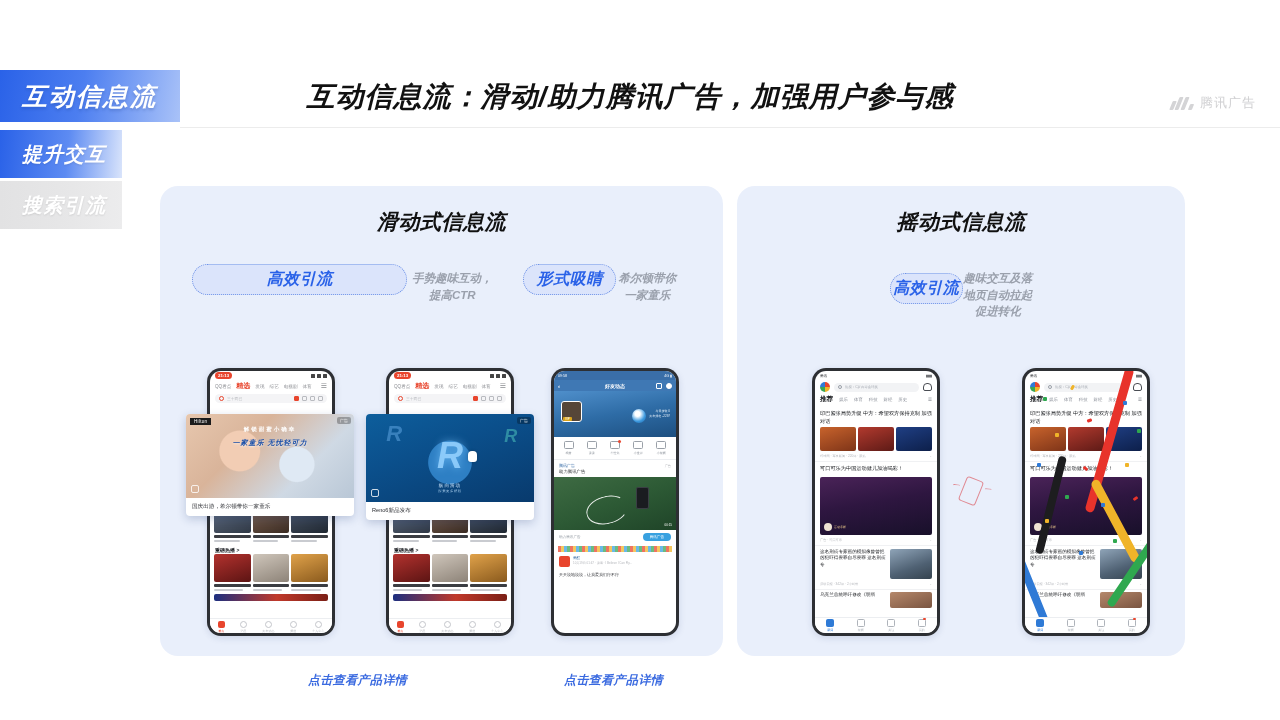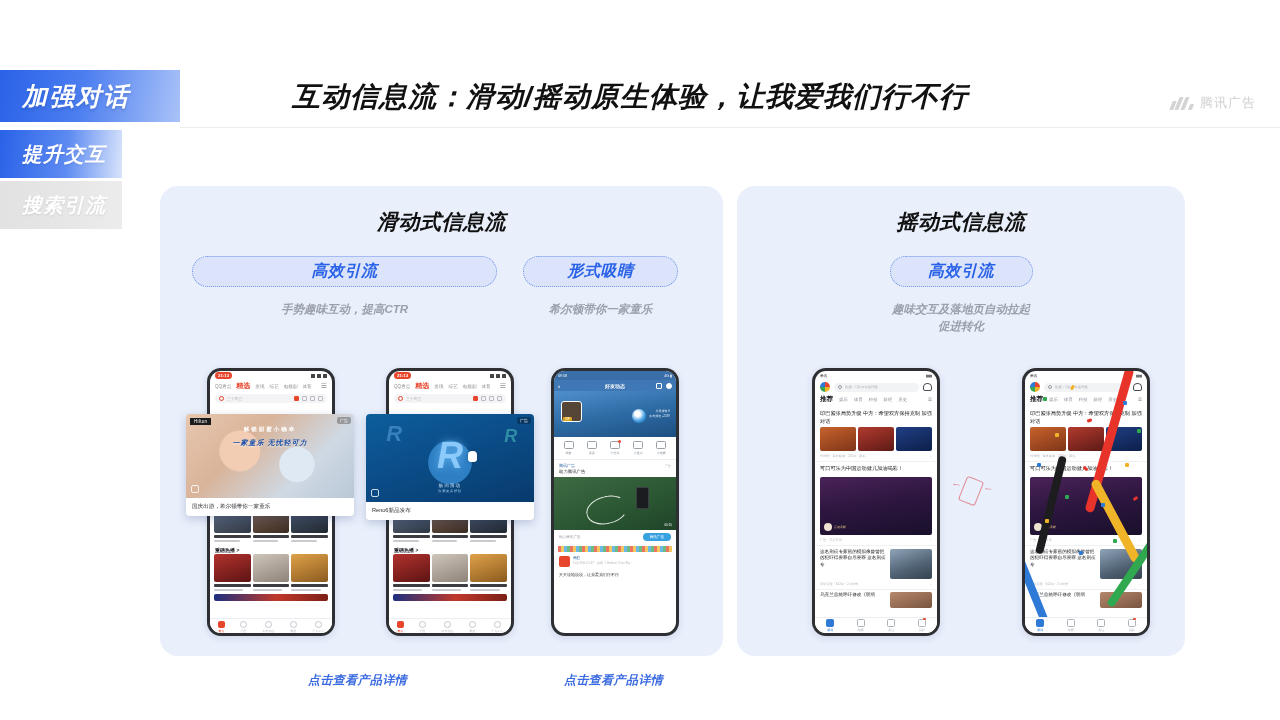--- a/index.html
+++ b/index.html
@@ -67,21 +67,21 @@
     font-size: 21px; font-weight: bold; font-style: italic; color: #111;
     letter-spacing: .5px;
   }
   .panel-sub {
     text-align: center; margin-top: 10px;
     font-size: 12px; font-style: italic; font-weight: bold; color: #a3a9b4;
     letter-spacing: .5px;
   }
 
   .pill-row { display: flex; margin-top: 20px; padding: 0 32px; }
-  .pill-col { display: flex; flex-direction: column; align-items: center; }
+  .pill-col { display: flex; flex-direction: row; align-items: center; }
   .pill {
     border: 1.5px dotted #6f93e8; background: #dbe4fb;
     border-radius: 16px; height: 31px;
     display: flex; align-items: center; justify-content: center;
     font-size: 16px; font-weight: bold; font-style: italic; color: #2a62e8;
     letter-spacing: .5px; white-space: nowrap;
   }
   .pill-cap {
     margin-top: 14px; font-size: 11.5px; font-style: italic; font-weight: bold;
     color: #9aa0ac; line-height: 1.45; text-align: center; white-space: pre-line;
@@ -294,26 +294,26 @@
   .flink { position:absolute; font-size:12px; font-weight:bold; font-style:italic; color:#3a6ae0; letter-spacing:.4px; }
   #flink-0 { left:308px; top:672px; }
   #flink-1 { left:564px; top:672px; }
 </style>
 </head>
 <body>
 
 <div class="stage">
 
   <div class="sidebar">
-    <div class="side-tab hero">加强对话</div>
+    <div class="side-tab hero">互动信息流</div>
     <div class="side-tab active">提升交互</div>
     <div class="side-tab inactive">搜索引流</div>
   </div>
 
-  <div class="header-title">互动信息流：滑动/摇动原生体验，让我爱我们行不行</div>
+  <div class="header-title">互动信息流：滑动/助力腾讯广告，加强用户参与感</div>
   <div class="header-rule"></div>
   <div class="brand">
     <span class="brand-mark">
         <i></i>
         <i></i>
         <i></i>
         <i></i>
       </span>
     <span class="brand-text">腾讯广告</span>
   </div>

